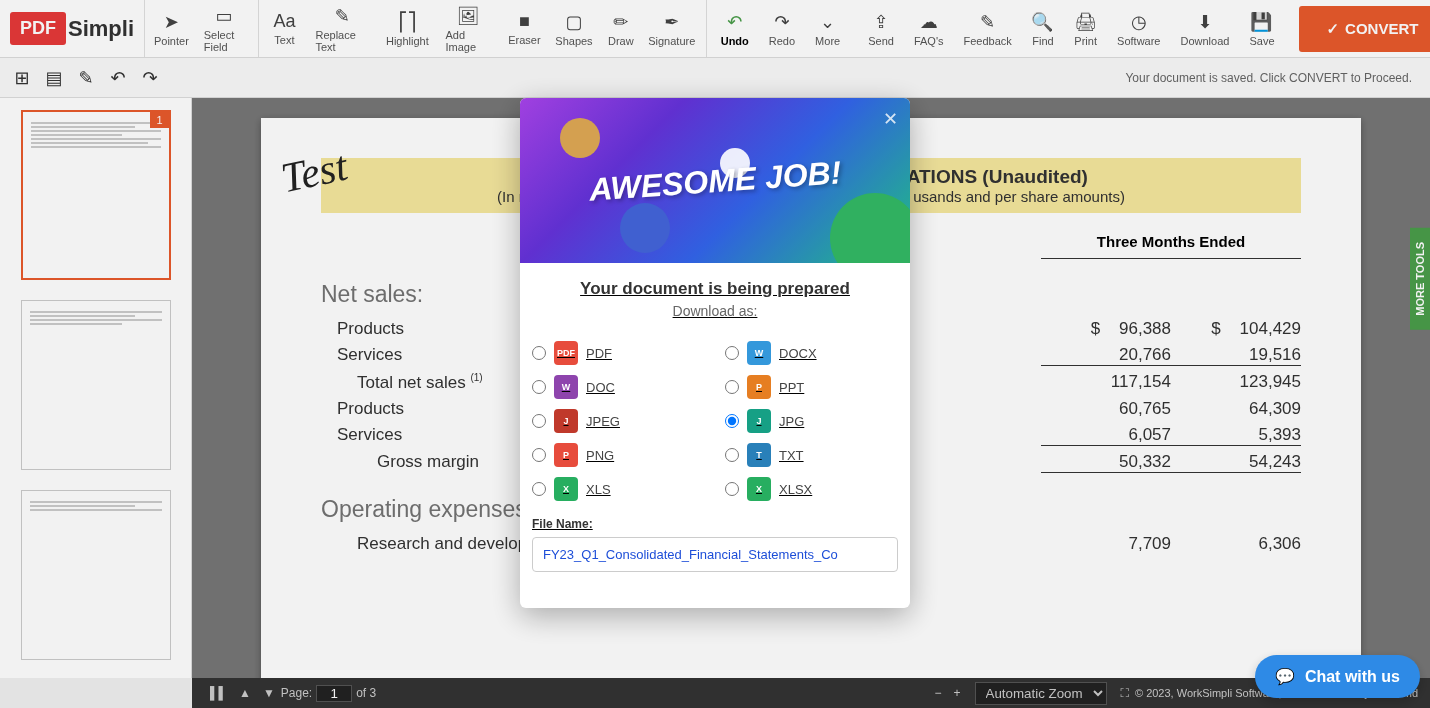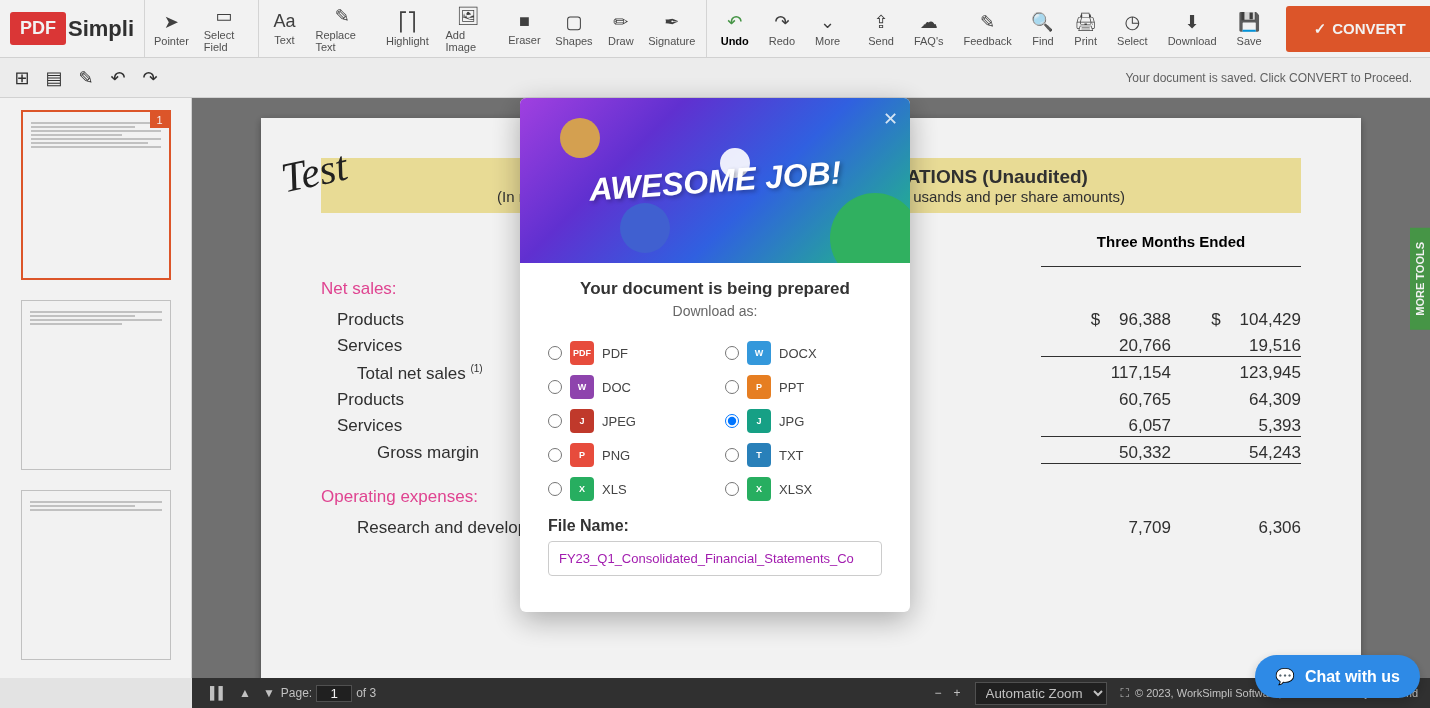--- a/index.html
+++ b/index.html
@@ -33,59 +33,59 @@
 .thumb-content { font-size: 4px; color: #999; line-height: 6px; }
 .thumb-line { height: 2px; background: #ccc; margin: 2px 0; }
 
 
 .doc-viewer { flex: 1; background: #777; overflow: hidden; position: relative; padding: 20px 40px; }
 .doc-page { background: #fff; margin: 0 auto; width: 1100px; min-height: 600px; padding: 40px 60px; position: relative; box-shadow: 0 2px 8px rgba(0,0,0,0.3); }
 .handwriting { position: absolute; top: 30px; left: 20px; font-family: cursive; font-size: 42px; transform: rotate(-12deg); color: #222; font-style: italic; }
 .doc-title-band { background: #f5e79e; padding: 8px 20px; text-align: center; margin-bottom: 20px; }
 .doc-title { font-weight: bold; font-size: 19px; color: #333; }
 .doc-subtitle { font-size: 15px; color: #333; }
-.doc-section { font-size: 17px; color: #ec4899; margin: 8px 0; }
+.doc-section { font-size: 23px; color: #737373; margin: 8px 0; }
 .doc-row { display: flex; font-size: 17px; color: #333; padding: 3px 0; }
 .doc-label { flex: 1; }
 .doc-label.indent1 { padding-left: 16px; }
 .doc-label.indent2 { padding-left: 36px; }
 .doc-label.indent3 { padding-left: 56px; }
 .doc-col { width: 130px; text-align: right; }
 .doc-header-row { display: flex; font-size: 15px; font-weight: bold; text-align: center; }
-.doc-header-span { border-bottom: 1px solid #333; padding-bottom: 16px; margin-bottom: 4px; }
+.doc-header-span { border-bottom: 1px solid #333; padding-bottom: 8px; margin-bottom: 14px; }
 .underline { border-bottom: 1px solid #333; }
 .sup { font-size: 10px; vertical-align: super; }
 
 
 .more-tools-tab { position: absolute; right: 0; top: 130px; background: #4a9d4a; color: #fff; writing-mode: vertical-rl; text-orientation: mixed; padding: 14px 4px; font-size: 11px; font-weight: bold; cursor: pointer; transform: rotate(180deg); }
 
 
 .bottom-bar { position: absolute; bottom: 0; left: 192px; right: 0; height: 30px; background: #333; color: #ccc; display: flex; align-items: center; padding: 0 12px; font-size: 12px; }
 .bottom-btn { color: #ccc; margin: 0 6px; cursor: pointer; }
 .page-input { width: 36px; background: #222; border: 1px solid #555; color: #fff; text-align: center; margin: 0 4px; }
 .zoom-select { background: #222; border: 1px solid #555; color: #ccc; padding: 2px 6px; margin: 0 8px; }
 .copyright { margin-left: auto; font-size: 11px; }
 
 
 .modal-overlay { position: absolute; inset: 0; background: rgba(0,0,0,0.05); display: flex; align-items: flex-start; justify-content: center; padding-top: 98px; z-index: 100; }
 .modal { width: 390px; background: #fff; border-radius: 6px; overflow: hidden; box-shadow: 0 8px 30px rgba(0,0,0,0.3); }
 .modal-banner { height: 165px; background: linear-gradient(135deg, #a040e0 0%, #6030d0 30%, #3060e0 60%, #20c080 100%); position: relative; display: flex; align-items: center; justify-content: center; overflow: hidden; }
 .banner-text { color: #fff; font-weight: 900; font-size: 32px; font-style: italic; text-align: center; text-shadow: 2px 2px 4px rgba(0,0,0,0.3); transform: rotate(-4deg); line-height: 1; }
 .banner-close { position: absolute; top: 10px; right: 12px; color: #fff; font-size: 18px; cursor: pointer; opacity: 0.8; }
 .banner-circle { position: absolute; border-radius: 50%; }
-.modal-body { padding: 16px 28px 22px; }
+.modal-body { padding: 16px 12px 22px; text-decoration: underline; }
 .modal-heading { text-align: center; font-weight: bold; font-size: 17px; color: #333; margin-bottom: 4px; }
 .modal-subheading { text-align: center; font-size: 14px; color: #666; margin-bottom: 22px; }
 .format-grid { display: grid; grid-template-columns: 1fr 1fr; gap: 10px 20px; margin-bottom: 16px; }
 .format-opt { display: flex; align-items: center; gap: 8px; cursor: pointer; }
 .format-radio { width: 14px; height: 14px; }
 .format-icon { width: 24px; height: 24px; border-radius: 4px; display: flex; align-items: center; justify-content: center; color: #fff; font-size: 9px; font-weight: bold; }
 .format-label { font-size: 13px; color: #444; }
-.field-label { font-size: 16px; font-weight: bold; color: #333; margin-bottom: 6px; }
-.filename-input { width: 100%; padding: 9px 10px; border: 1px solid #ccc; border-radius: 4px; font-size: 13px; color: #a21caf; margin-bottom: 14px; }
+.field-label { font-size: 12px; font-weight: bold; color: #333; margin-bottom: 6px; }
+.filename-input { width: 100%; padding: 9px 10px; border: 1px solid #ccc; border-radius: 4px; font-size: 13px; color: #1d4ed8; margin-bottom: 14px; }
 .modal-actions { display: flex; gap: 10px; }
 .btn-cancel { flex: 1; padding: 12px; border: 1px solid #ccc; background: #fff; color: #555; font-size: 13px; cursor: pointer; border-radius: 3px; }
 .btn-download { flex: 1; padding: 12px; background: #f36b3b; color: #fff; border: none; font-size: 13px; font-weight: bold; cursor: pointer; border-radius: 3px; }
 
 
 .chat-widget { position: absolute; bottom: 10px; right: 10px; background: #2e8ae6; color: #fff; padding: 12px 20px; border-radius: 24px; display: flex; align-items: center; gap: 10px; font-weight: bold; font-size: 16px; cursor: pointer; z-index: 200; box-shadow: 0 4px 12px rgba(0,0,0,0.2); }
 </style>
 </head>
 <body>
 
@@ -169,21 +169,21 @@
     <div class="tool-btn">
         <span class="tool-icon">🔍</span>
         <span class="tool-label">Find</span>
       </div>
     <div class="tool-btn">
         <span class="tool-icon">🖨</span>
         <span class="tool-label">Print</span>
       </div>
     <div class="tool-btn">
         <span class="tool-icon">◷</span>
-        <span class="tool-label">Select</span>
+        <span class="tool-label">Software</span>
       </div>
     <div class="tool-btn">
         <span class="tool-icon">⬇</span>
         <span class="tool-label">Download</span>
       </div>
     <div class="tool-btn">
         <span class="tool-icon">💾</span>
         <span class="tool-label">Save</span>
       </div>
   </div>

